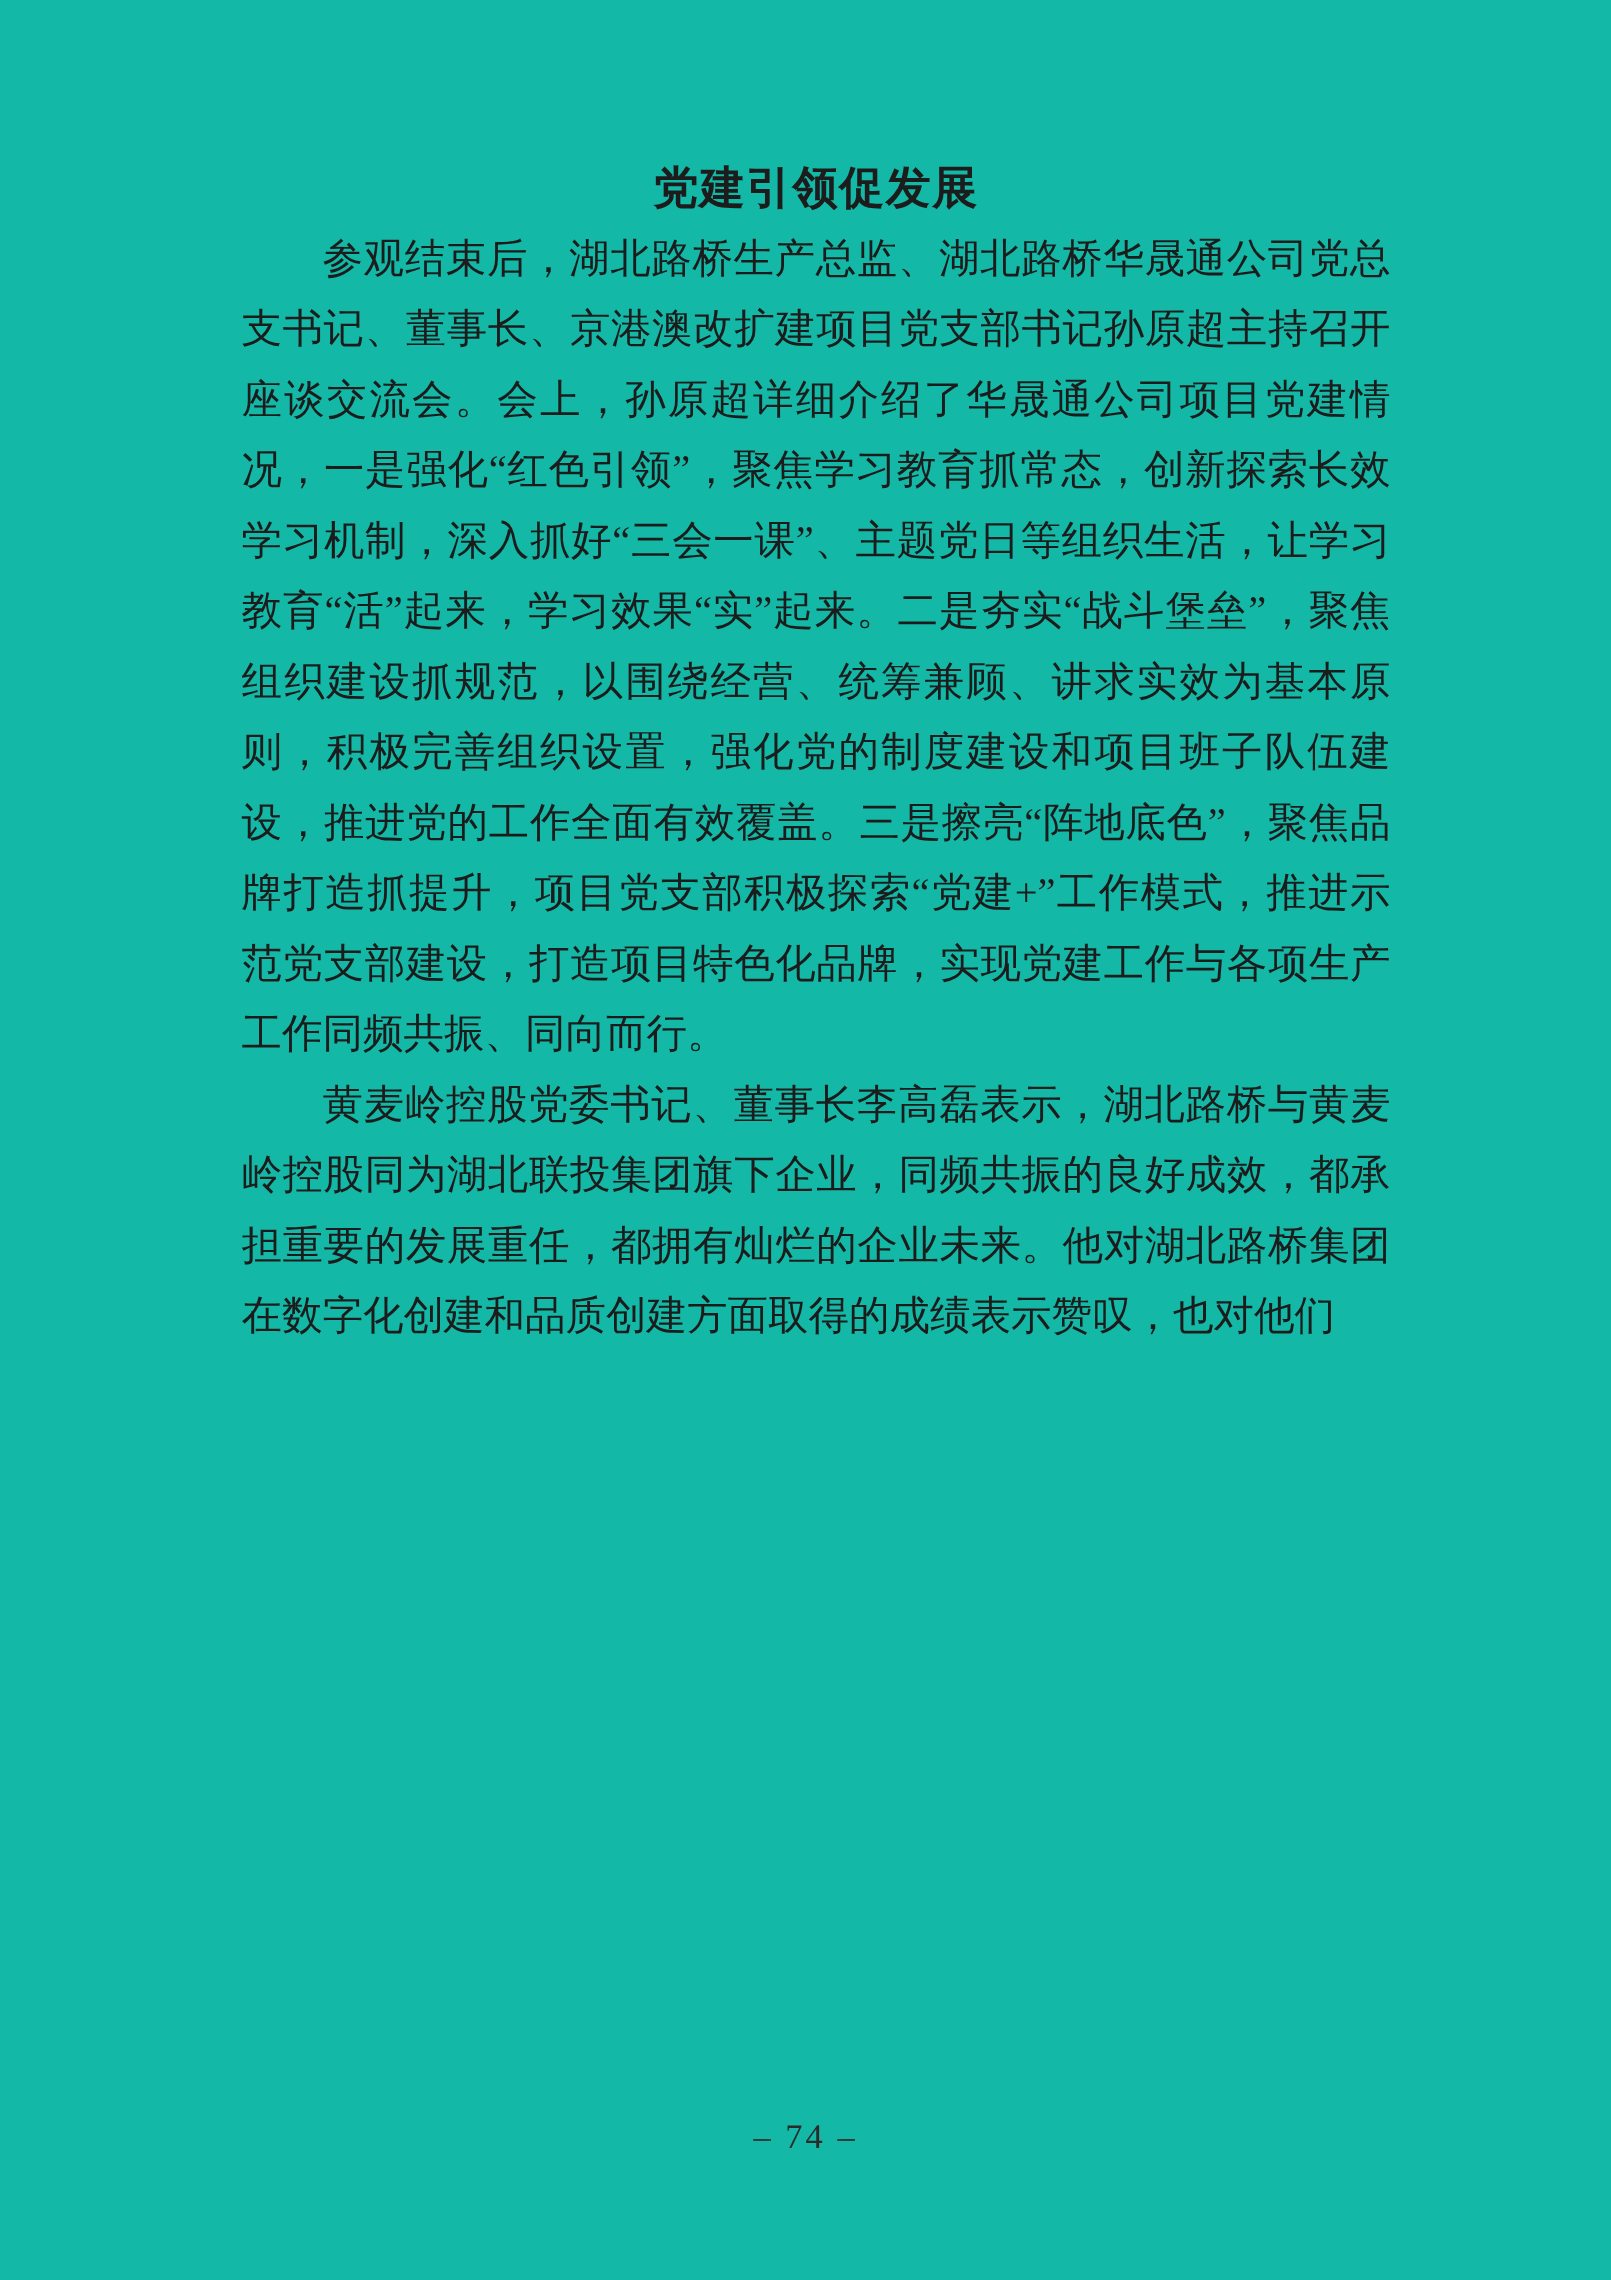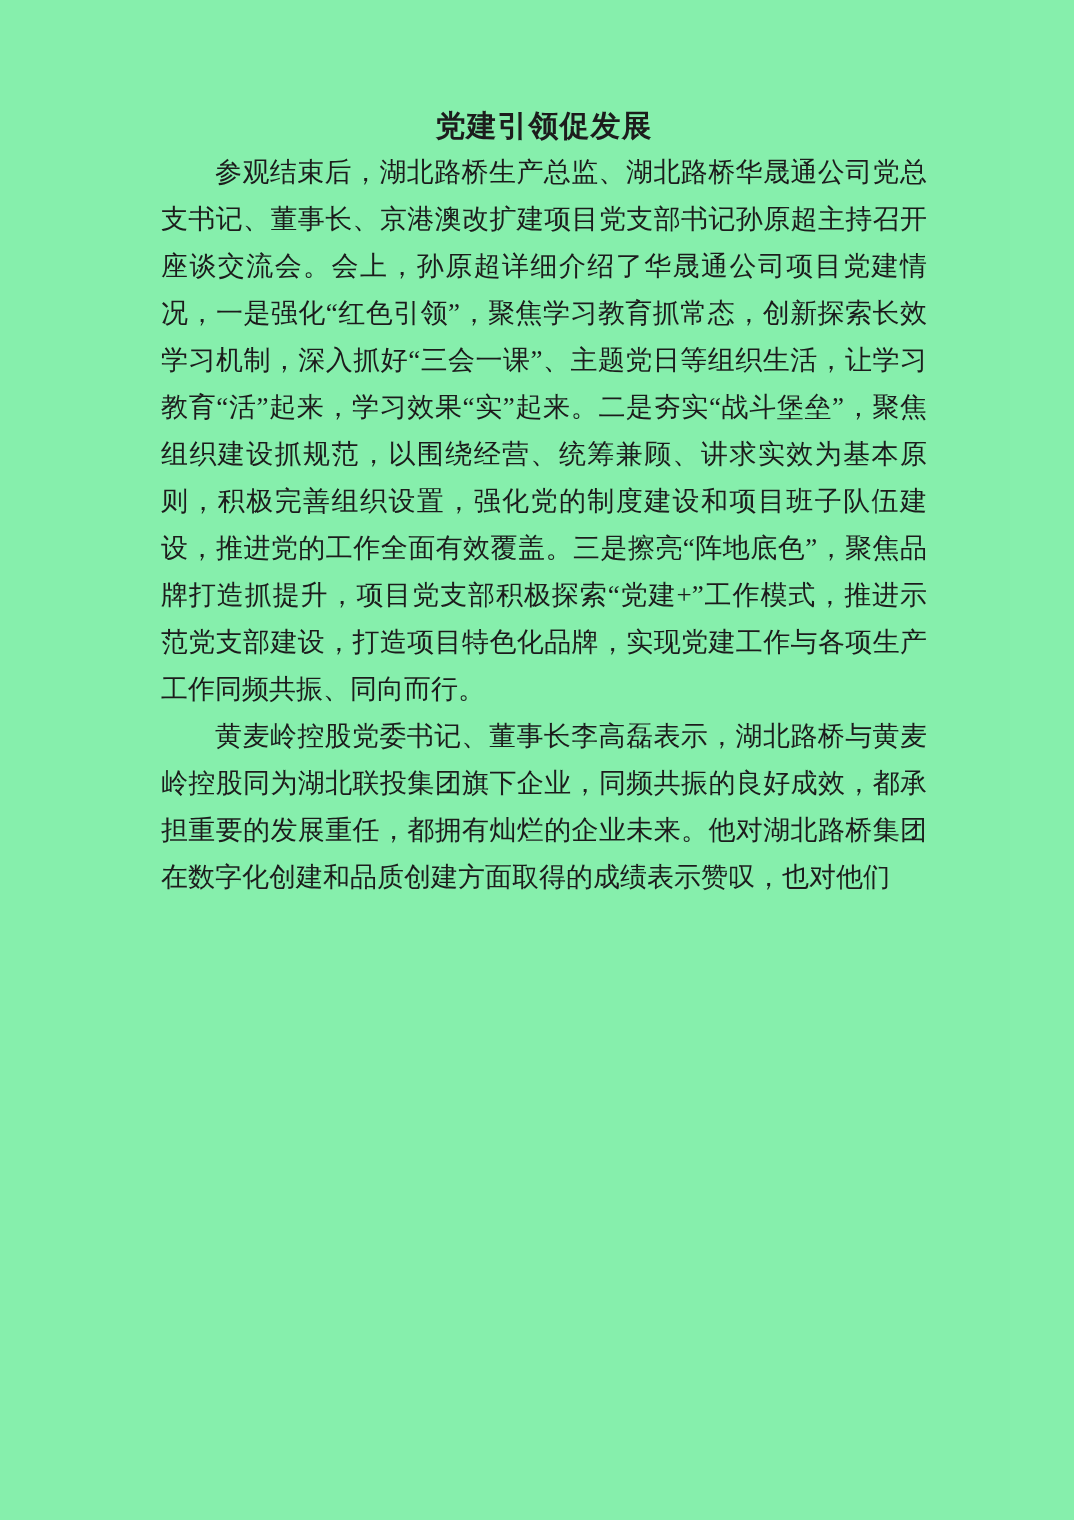--- a/index.html
+++ b/index.html
@@ -4,21 +4,21 @@
 <style>
   html, body {
     margin: 0;
     padding: 0;
     background: #ffffff;
   }
   .page {
     position: relative;
     width: 1074px;
     height: 1520px;
-    background: #86efac;
+    background: #14b8a6;
     overflow: hidden;
     font-family: "Liberation Serif", "DejaVu Serif", serif;
     color: #1c1c1c;
   }
   .content {
     position: absolute;
     left: 161px;
     top: 102px;
     width: 766px;
   }
@@ -53,13 +53,14 @@
 </style>
 </head>
 <body>
 
 <div class="page">
   <div class="content">
     <h2 class="doc-heading">党建引领促发展</h2>
     <p class="doc-paragraph">参观结束后，湖北路桥生产总监、湖北路桥华晟通公司党总支书记、董事长、京港澳改扩建项目党支部书记孙原超主持召开座谈交流会。会上，孙原超详细介绍了华晟通公司项目党建情况，一是强化“红色引领”，聚焦学习教育抓常态，创新探索长效学习机制，深入抓好“三会一课”、主题党日等组织生活，让学习教育“活”起来，学习效果“实”起来。二是夯实“战斗堡垒”，聚焦组织建设抓规范，以围绕经营、统筹兼顾、讲求实效为基本原则，积极完善组织设置，强化党的制度建设和项目班子队伍建设，推进党的工作全面有效覆盖。三是擦亮“阵地底色”，聚焦品牌打造抓提升，项目党支部积极探索“党建+”工作模式，推进示范党支部建设，打造项目特色化品牌，实现党建工作与各项生产工作同频共振、同向而行。</p>
     <p class="doc-paragraph">黄麦岭控股党委书记、董事长李高磊表示，湖北路桥与黄麦岭控股同为湖北联投集团旗下企业，同频共振的良好成效，都承担重要的发展重任，都拥有灿烂的企业未来。他对湖北路桥集团在数字化创建和品质创建方面取得的成绩表示赞叹，也对他们</p>
   </div>
+  <div class="page-number">– 74 –</div>
 </div>
 
 </body></html>

